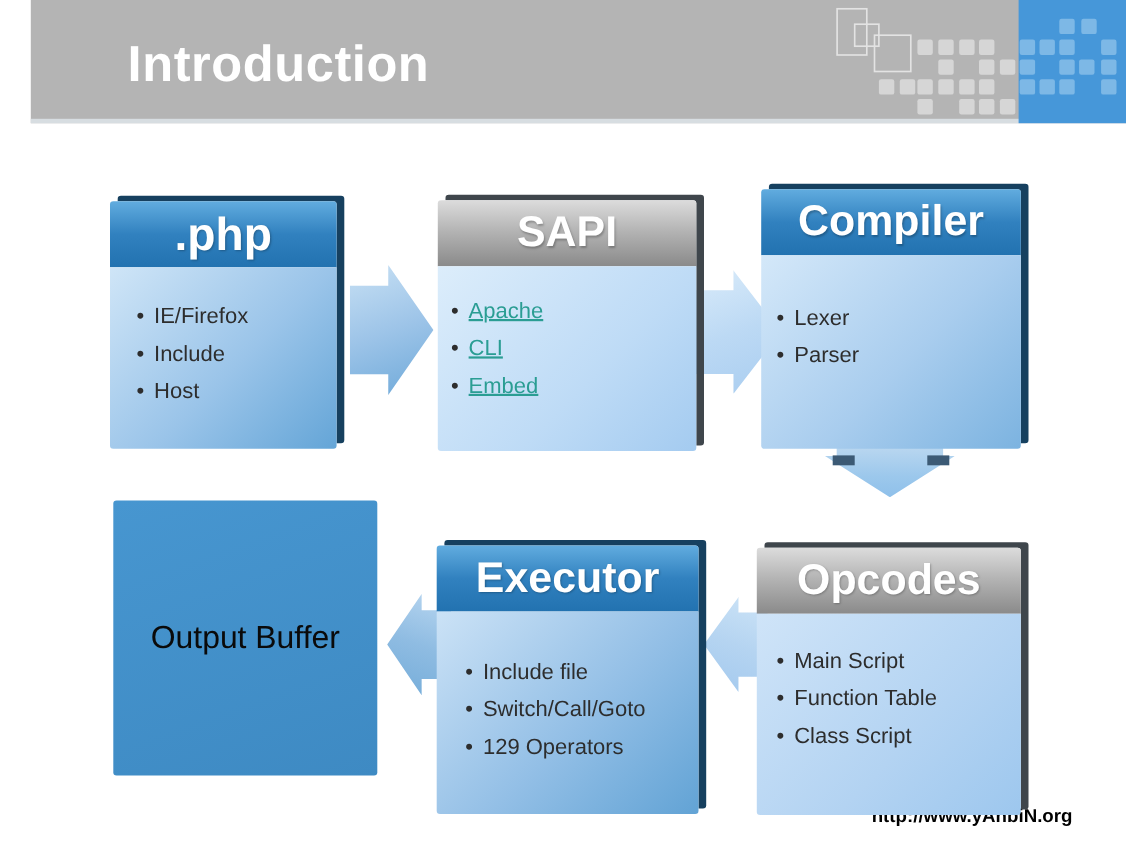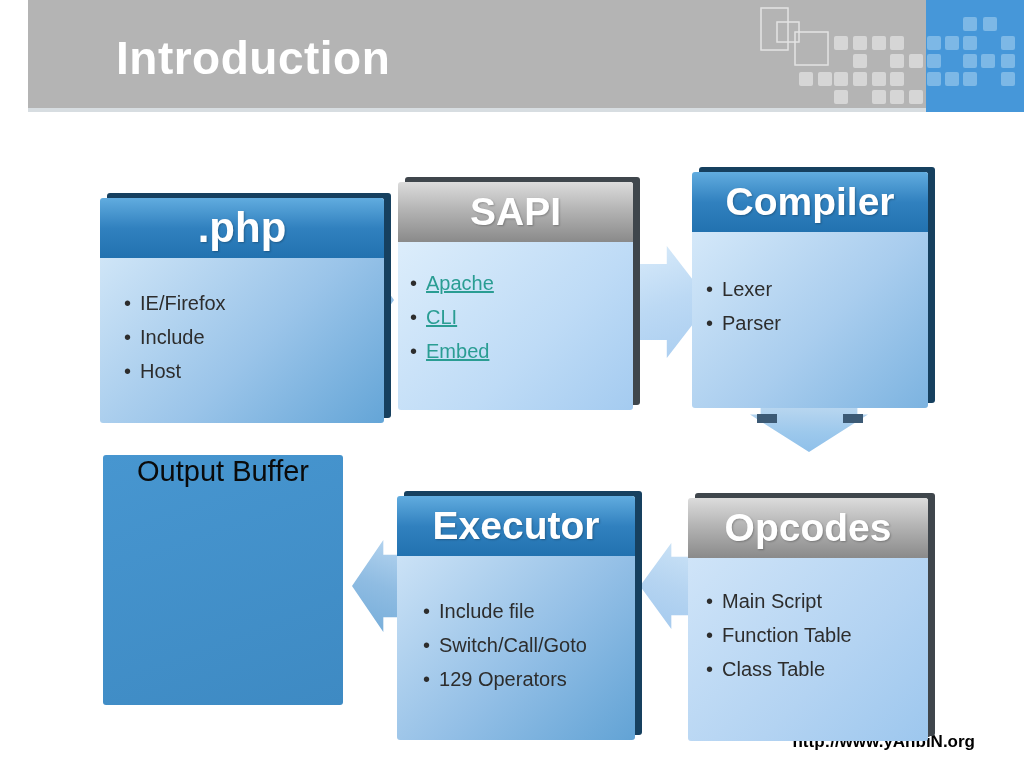--- a/index.html
+++ b/index.html
@@ -43,40 +43,40 @@
   .shadow-blue { box-shadow:7px -5px 0 #16405f; }
   .shadow-gray { box-shadow:7px -5px 0 #3f464c; }
 
   .body {
     list-style:none; font-size:20px; color:#2d2d2d; line-height:34px;
     border-radius:0 0 3px 3px; height:calc(100% - 60px);
   }
   .body li::before { content:"\2022"; margin-right:9px; }
   .body a { color:#2a9d93; text-decoration:underline; }
 
-  #box-php       { left:100px; top:198px; width:284px; height:225px; }
+  #box-php       { left:100px; top:183px; width:206px; height:225px; }
   #box-php .hdr  { font-size:42px; }
   #box-php .body { background:linear-gradient(135deg,#cfe5f7 0%,#9ac4e9 55%,#64a5d7 100%); padding:28px 0 0 24px; }
 
   #box-sapi       { left:398px; top:182px; width:235px; height:228px; }
   #box-sapi .body { background:linear-gradient(135deg,#dcedfb 0%,#bedbf6 60%,#a4cbf0 100%); padding:24px 0 0 12px; }
 
   #box-compiler       { left:692px; top:172px; width:236px; height:236px; }
   #box-compiler .body { background:linear-gradient(135deg,#d4e8f9 0%,#a9cdee 55%,#7cb3e0 100%); padding:40px 0 0 14px; }
 
   #box-opcodes       { left:688px; top:457px; width:240px; height:243px;margin-top:41px; }
   #box-opcodes .body { background:linear-gradient(135deg,#cfe4f8 0%,#b3d3f2 60%,#9dc7ee 100%); padding:26px 0 0 18px; }
 
   #box-executor       { left:397px; top:456px; width:238px; height:244px;margin-top:40px; }
   #box-executor .body { background:linear-gradient(135deg,#cbe2f6 0%,#93bfe6 55%,#62a3d5 100%); padding:38px 0 0 26px; }
 
   #box-output {
     left:103px; top:455px; width:240px; height:250px;
     background:linear-gradient(160deg,#4796d0 0%,#3e8ac3 100%);
-    display:flex; justify-content:center;
+    display:flex; align-items:center; justify-content:center;
   }
   #box-output .label { font-size:29px; color:#0a0a0a; }
 
   
   .arrow { position:absolute; z-index:1; }
   #arrow-php-sapi {
     left:318px; top:241px; width:76px; height:118px;
     background:linear-gradient(160deg,#c7e0f4 0%,#9dc4e8 50%,#6ea9d9 100%);
     clip-path:polygon(0 16%,46% 16%,46% 0,100% 50%,46% 100%,46% 84%,0 84%);
     filter:drop-shadow(3px 3px 0 #1c4a71);
@@ -209,21 +209,21 @@
     </ul>
   </section>
 
   <section class="box shadow-gray" id="box-opcodes">
     <div class="hdr hdr-gray">
       <span>Opcodes</span>
     </div>
     <ul class="body">
       <li>Main Script</li>
       <li>Function Table</li>
-      <li>Class Table</li>
+      <li>Class Script</li>
     </ul>
   </section>
 
   <section class="box shadow-blue" id="box-executor">
     <div class="hdr hdr-blue">
       <span>Executor</span>
     </div>
     <ul class="body">
       <li>Include file</li>
       <li>Switch/Call/Goto</li>

